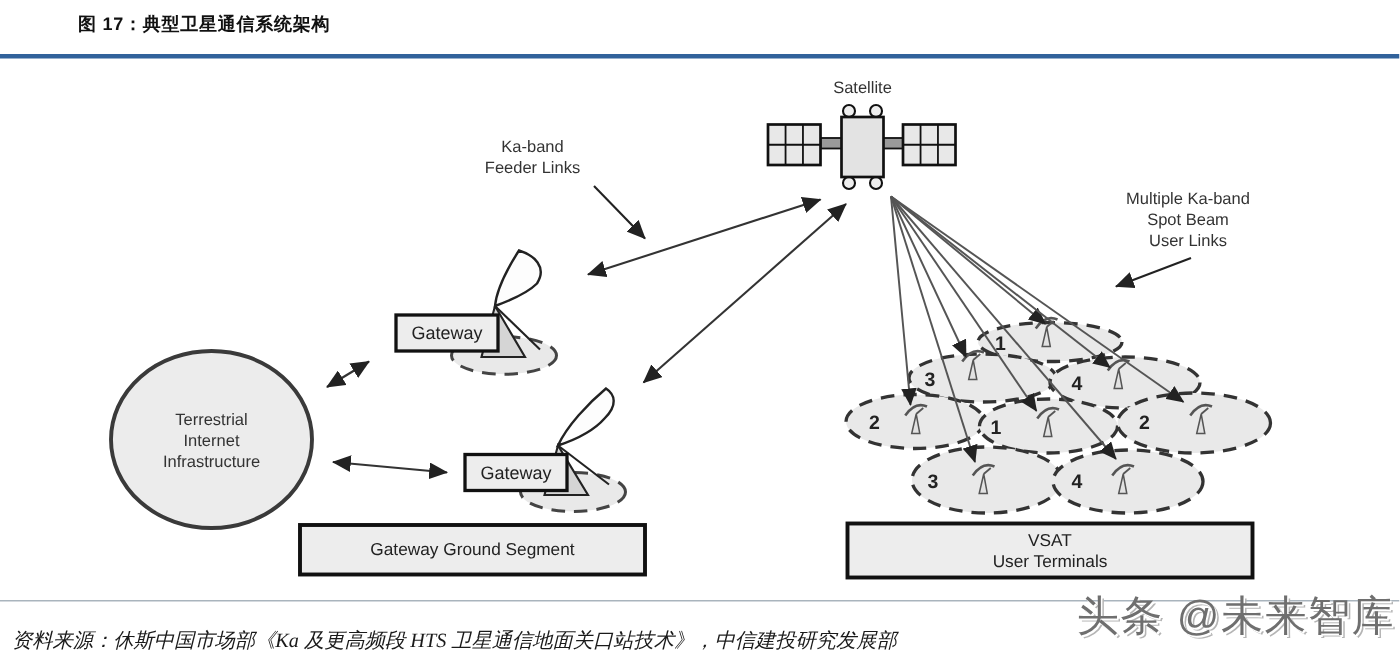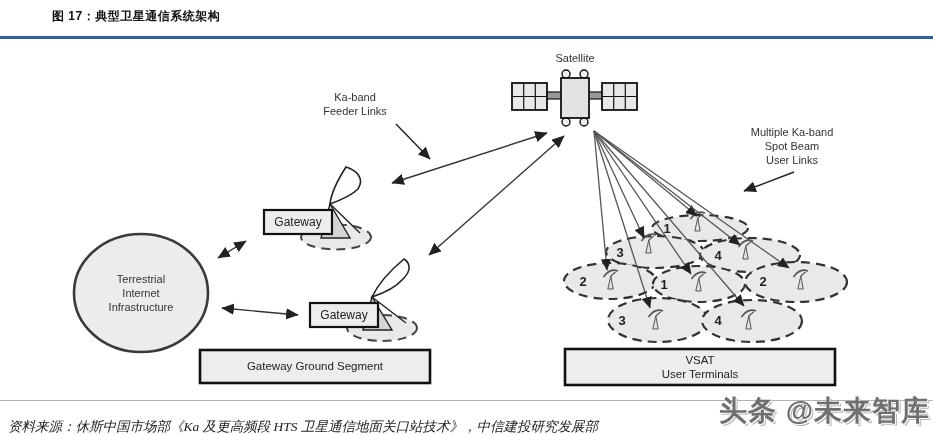--- a/index.html
+++ b/index.html
@@ -9,21 +9,21 @@
 
   .fig-title{position:absolute;left:8px;top:8px;font-size:12px;font-weight:bold;
              color:#111;letter-spacing:.5px;margin-left:44px;}
   .title-rule{position:absolute;left:0;top:36px;width:933px;height:3px;background:#31629b;}
 
   .diagram-svg{position:absolute;left:0;top:45px;}
 
   .footer-rule{position:absolute;left:0;top:400px;width:933px;height:1px;background:#a9b4bd;}
   .source-line{position:absolute;left:8px;top:406px;font-family:"Liberation Serif",serif;
                font-style:italic;font-size:13.5px;color:#1a1a1a;white-space:nowrap;margin-top:12px;}
-  .watermark{position:absolute;right:3px;top:392px;font-size:28px;font-weight:bold;
+  .watermark{position:absolute;right:3px;top:392px;font-size:28px;font-weight:normal;
              color:#6f6f6f;letter-spacing:1px;white-space:nowrap;
              text-shadow:1px 1px 0 #fff,2px 2px 0 #b5b5b5;text-align:right;}
 
   svg text{font-family:"Liberation Sans",sans-serif;fill:#333;}
   .lbl{font-size:11px;}
   .beam-num{font-size:13px;font-weight:bold;fill:#222;}
   .box-lbl{font-size:11.5px;fill:#222;}
   .gw-lbl{font-size:12px;fill:#222;}
 </style>
 </head>

